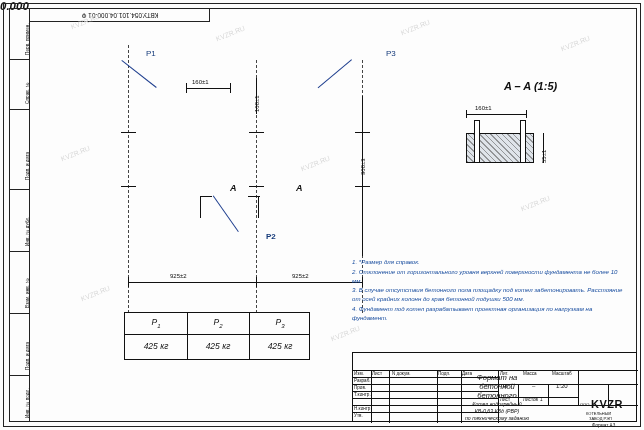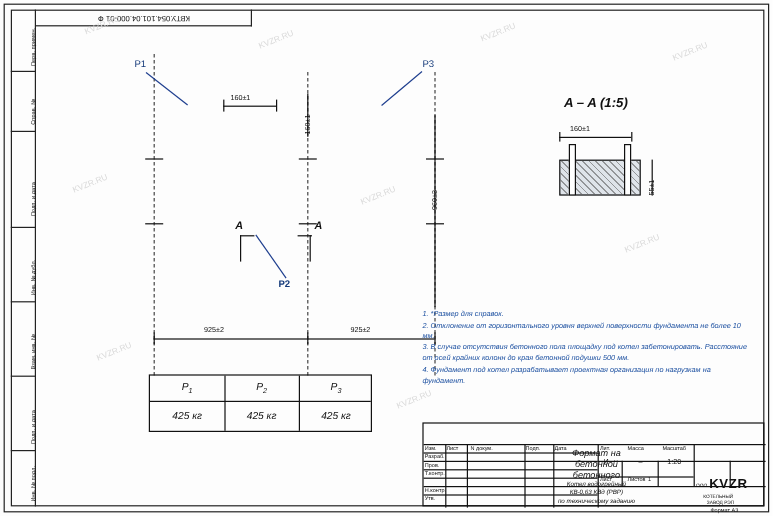--- a/index.html
+++ b/index.html
@@ -10,21 +10,21 @@
   .border-outer{position:absolute;left:3px;top:3px;width:638px;height:424px;border:1px solid #222;box-sizing:border-box;}
   .border-inner{position:absolute;left:9px;top:8px;width:628px;height:414px;border:1px solid #222;box-sizing:border-box;}
 
   
   .left-col{position:absolute;left:9px;top:8px;width:21px;height:414px;border-right:1px solid #222;box-sizing:border-box;}
   .left-cell{position:absolute;left:9px;width:21px;border-bottom:1px solid #222;box-sizing:border-box;}
   .left-label{position:absolute;transform-origin:0 0;transform:rotate(-90deg);font-size:4.6px;color:#111;white-space:nowrap;letter-spacing:.1px;}
 
   .topstamp{position:absolute;left:30px;top:8px;width:180px;height:14px;border-bottom:1px solid #222;border-right:1px solid #222;box-sizing:border-box;}
   .topstamp span{position:absolute;left:50%;top:50%;transform:translate(-50%,-50%) rotate(180deg);font-size:6.4px;color:#111;white-space:nowrap;}
-  .lbl{position:absolute;font-size:7px;color:#111;white-space:nowrap;}
+  .lbl{position:absolute;font-size:7px;color:#111;white-space:nowrap;margin-left:34px;}
   .lbl-blue{color:#153a7a;}
   .big{font-size:11.5px;font-weight:bold;font-style:italic;color:#111;}
   .med{font-size:9.5px;font-style:italic;color:#111;}
   .ital{font-style:italic;}
 
   
   .dash-v{position:absolute;width:0;border-left:1px dashed #444;}
 
   .solid-v{position:absolute;width:1px;background:#111;}
   .solid-h{position:absolute;height:1px;background:#111;}
@@ -107,20 +107,21 @@
 
   <div class="lbl lbl-blue" style="left:112px;top:49px;font-size:8px;">P1</div>
   <div class="leader" style="left:122px;top:60px;width:44px;transform:rotate(38deg);background:#1f3f8f;"></div>
 
   <div class="lbl lbl-blue" style="left:352px;top:49px;font-size:8px;">P3</div>
   <div class="leader" style="left:352px;top:60px;width:44px;transform:rotate(140deg);background:#1f3f8f;"></div>
 
   <div class="lbl lbl-blue" style="left:232px;top:232px;font-size:8px;font-weight:bold;">P2</div>
   <div class="leader" style="left:238px;top:232px;width:44px;transform:rotate(-125deg);background:#1f3f8f;"></div>
 
+  <div class="big" style="left:133px;top:118px;">0.000</div>
 
   <div class="solid-v" style="left:200px;top:196px;height:22px;"></div>
   <div class="solid-h" style="left:200px;top:196px;width:12px;"></div>
   <div class="lbl ital" style="left:196px;top:183px;font-size:9px;font-weight:bold;">A</div>
 
   <div class="solid-v" style="left:258px;top:196px;height:22px;"></div>
   <div class="solid-h" style="left:248px;top:196px;width:12px;"></div>
   <div class="lbl ital" style="left:262px;top:183px;font-size:9px;font-weight:bold;">A</div>
 
   <div class="dimline" style="left:186px;top:88px;width:44px;"></div>

